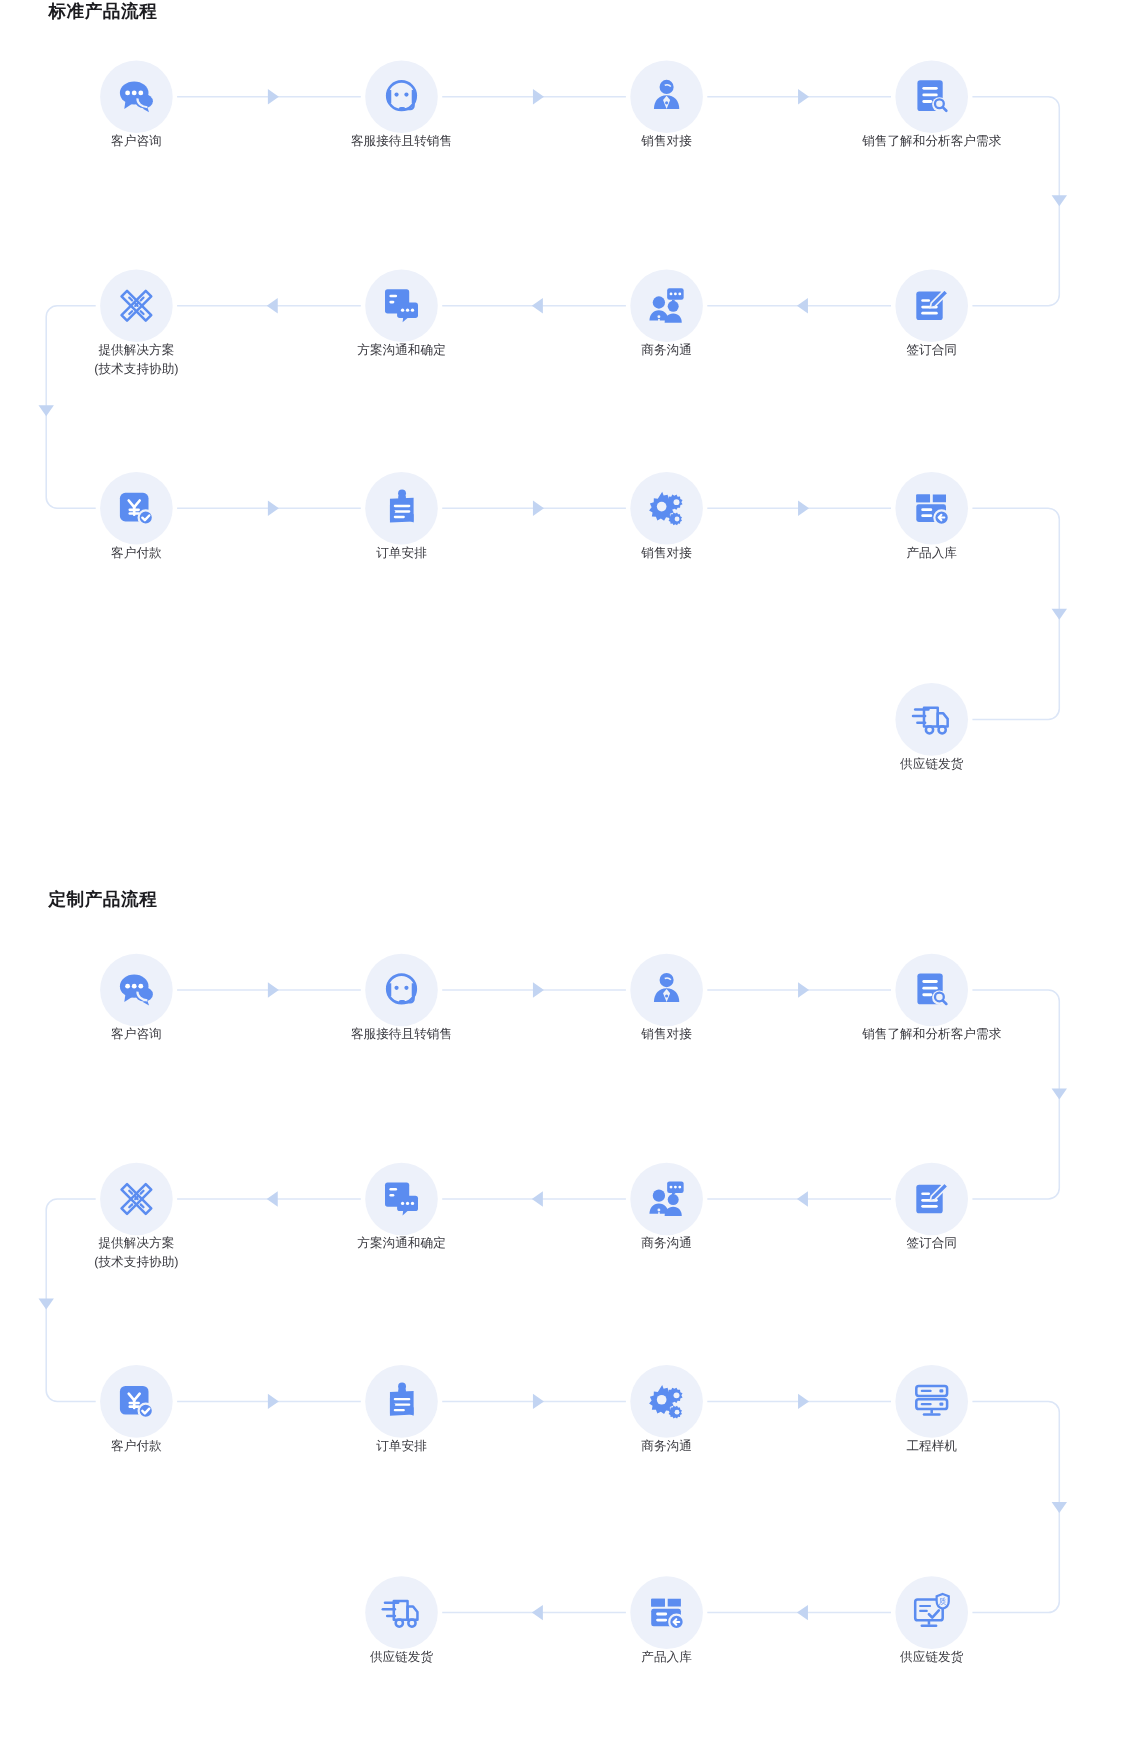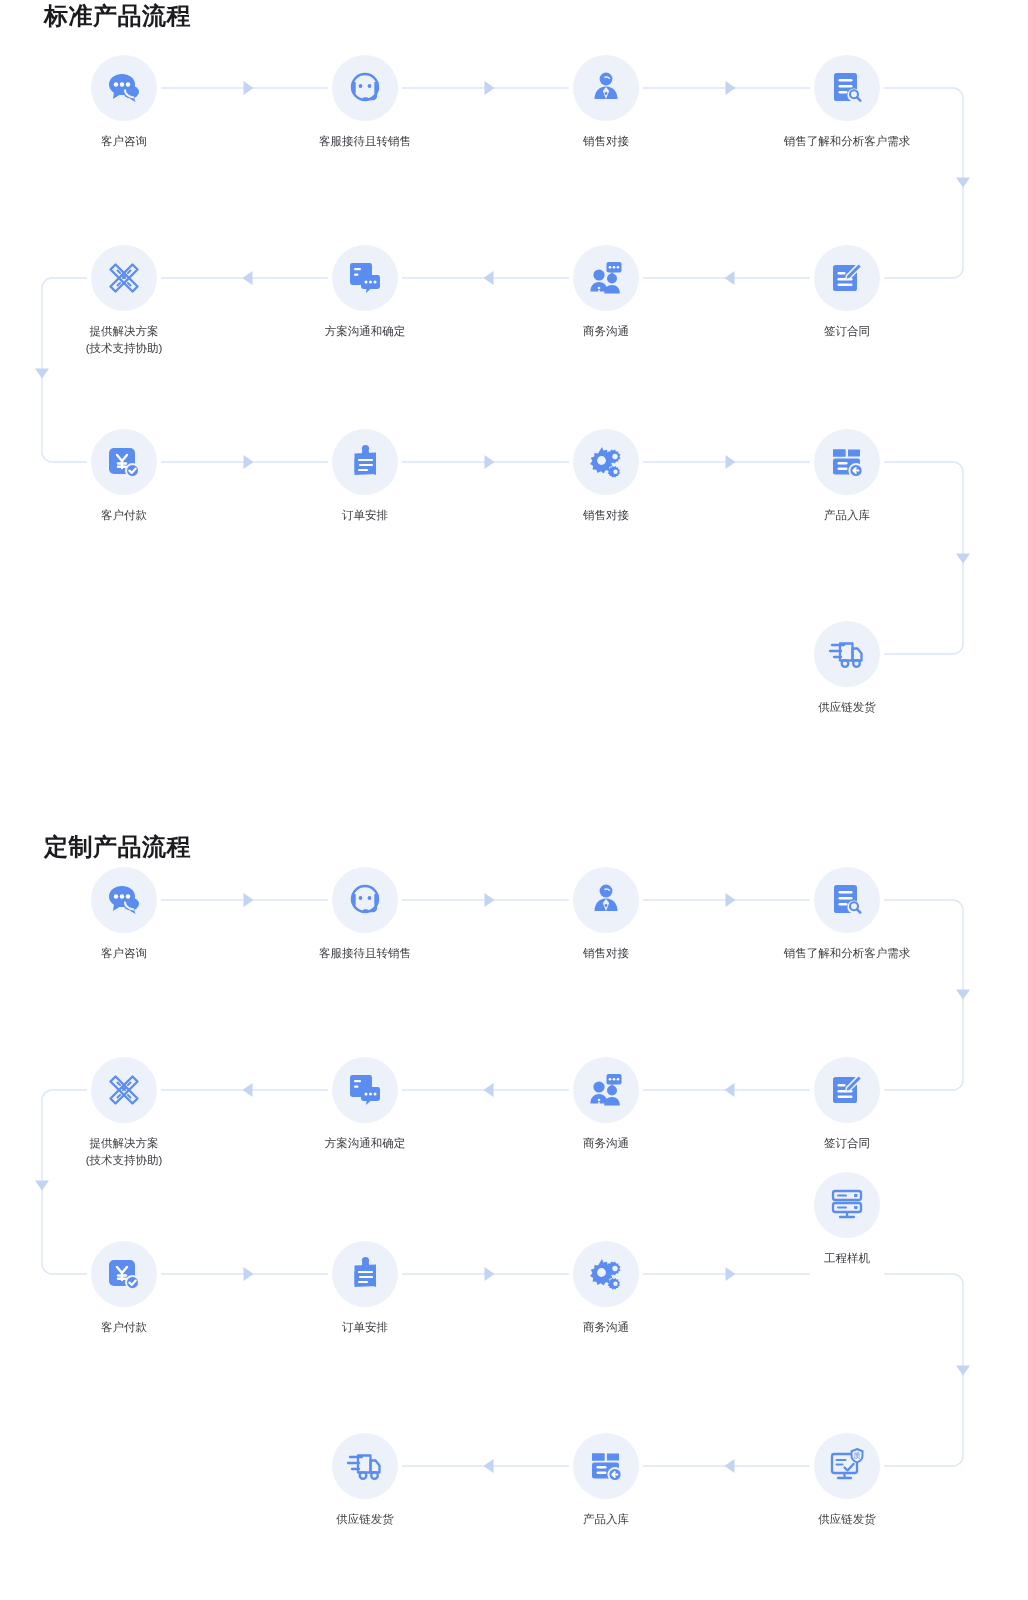--- a/index.html
+++ b/index.html
@@ -6,49 +6,49 @@
   body{
     width:1028px;height:1600px;background:#ffffff;
     font-family:"Liberation Sans","DejaVu Sans",sans-serif;
     position:relative;overflow:hidden;
   }
   .stage{position:absolute;left:0;top:0;width:1028px;height:1600px;}
   .edges{position:absolute;left:0;top:0;width:1028px;height:1600px;pointer-events:none;}
 
   .section-title{
     position:absolute;
-    font-size:24px;font-weight:bold;color:#1b1b1f;
+    font-size:16px;font-weight:bold;color:#1b1b1f;
     letter-spacing:.5px;white-space:nowrap;
   }
 
   .node{
     position:absolute;width:160px;margin-left:-80px;
     text-align:center;
   }
   .node .bubble{
     width:66px;height:66px;border-radius:50%;
     background:#edf1fa;
     margin:0 auto;
     display:flex;align-items:center;justify-content:center;
   }
   .node .bubble svg{display:block;}
   .node .label{
-    margin-top:12px;
+    margin-top:0;
     font-size:11.5px;color:#3a3a40;line-height:17px;
     white-space:pre-line;
     text-align:center;
   }
 </style>
 </head>
 <body>
 
 <div class="stage">
 
   <div class="section-title" style="left:44px;top:0px;">标准产品流程</div>
-  <div class="section-title" style="left:44px;top:808px;margin-top:23px;">定制产品流程</div>
+  <div class="section-title" style="left:44px;top:808px;">定制产品流程</div>
 
   <svg class="edges" id="edge-layer" viewBox="0 0 1028 1600" width="1028" height="1600">
       <path d="M161,88 H328" fill="none" stroke="#DCE6F7" stroke-width="1.4"></path>
       <polygon points="243.5,81 253.5,88 243.5,95" fill="#C2D4F2"></polygon>
       <path d="M402,88 H569" fill="none" stroke="#DCE6F7" stroke-width="1.4"></path>
       <polygon points="484.5,81 494.5,88 484.5,95" fill="#C2D4F2"></polygon>
       <path d="M643,88 H810" fill="none" stroke="#DCE6F7" stroke-width="1.4"></path>
       <polygon points="725.5,81 735.5,88 725.5,95" fill="#C2D4F2"></polygon>
       <path d="M884,88 H953 a10,10 0 0 1 10,10 V268 a10,10 0 0 1 -10,10 H884" fill="none" stroke="#DCE6F7" stroke-width="1.4"></path>
       <polygon points="956,177.5 970,177.5 963,187.5" fill="#C2D4F2"></polygon>
@@ -467,21 +467,21 @@
       </g>
       <circle cx="29" cy="14.5" r="2.7" fill="#EDF1FA"></circle>
       <g fill="#5B8CF0">
         <path d="M29.5 24l.9 1.6 1.8-.1.2 1.8 1.6.9-.9 1.6.9 1.6-1.6.9-.2 1.8-1.8-.1-.9 1.6-1.6-.9-1.6.9-.9-1.6-1.8.1-.2-1.8-1.6-.9.9-1.6-.9-1.6 1.6-.9.2-1.8 1.8.1.9-1.6 1.6.9z"></path>
       </g>
       <circle cx="29.5" cy="29.8" r="2.2" fill="#EDF1FA"></circle>
     </svg>
         </div>
         <div class="label">商务沟通</div>
       </div>
-      <div class="node" style="left: 847px; top: 1172px;">
+      <div class="node" style="left: 847px; top: 1241px;">
         <div class="bubble">
     <svg width="40" height="40" viewBox="0 0 40 40">
       <rect x="6" y="6" width="28" height="9" rx="2.2" fill="none" stroke="#5B8CF0" stroke-width="2.3"></rect>
       <rect x="6" y="18" width="28" height="9" rx="2.2" fill="none" stroke="#5B8CF0" stroke-width="2.3"></rect>
       <rect x="10" y="9.5" width="10" height="2" rx="1" fill="#5B8CF0"></rect>
       <rect x="10" y="21.5" width="10" height="2" rx="1" fill="#5B8CF0"></rect>
       <rect x="27" y="9" width="3.6" height="3" rx="1" fill="#5B8CF0"></rect>
       <rect x="27" y="21" width="3.6" height="3" rx="1" fill="#5B8CF0"></rect>
       <path d="M20 27v4" stroke="#5B8CF0" stroke-width="2.3"></path>
       <path d="M13 32h14" stroke="#5B8CF0" stroke-width="2.3" stroke-linecap="round"></path>

